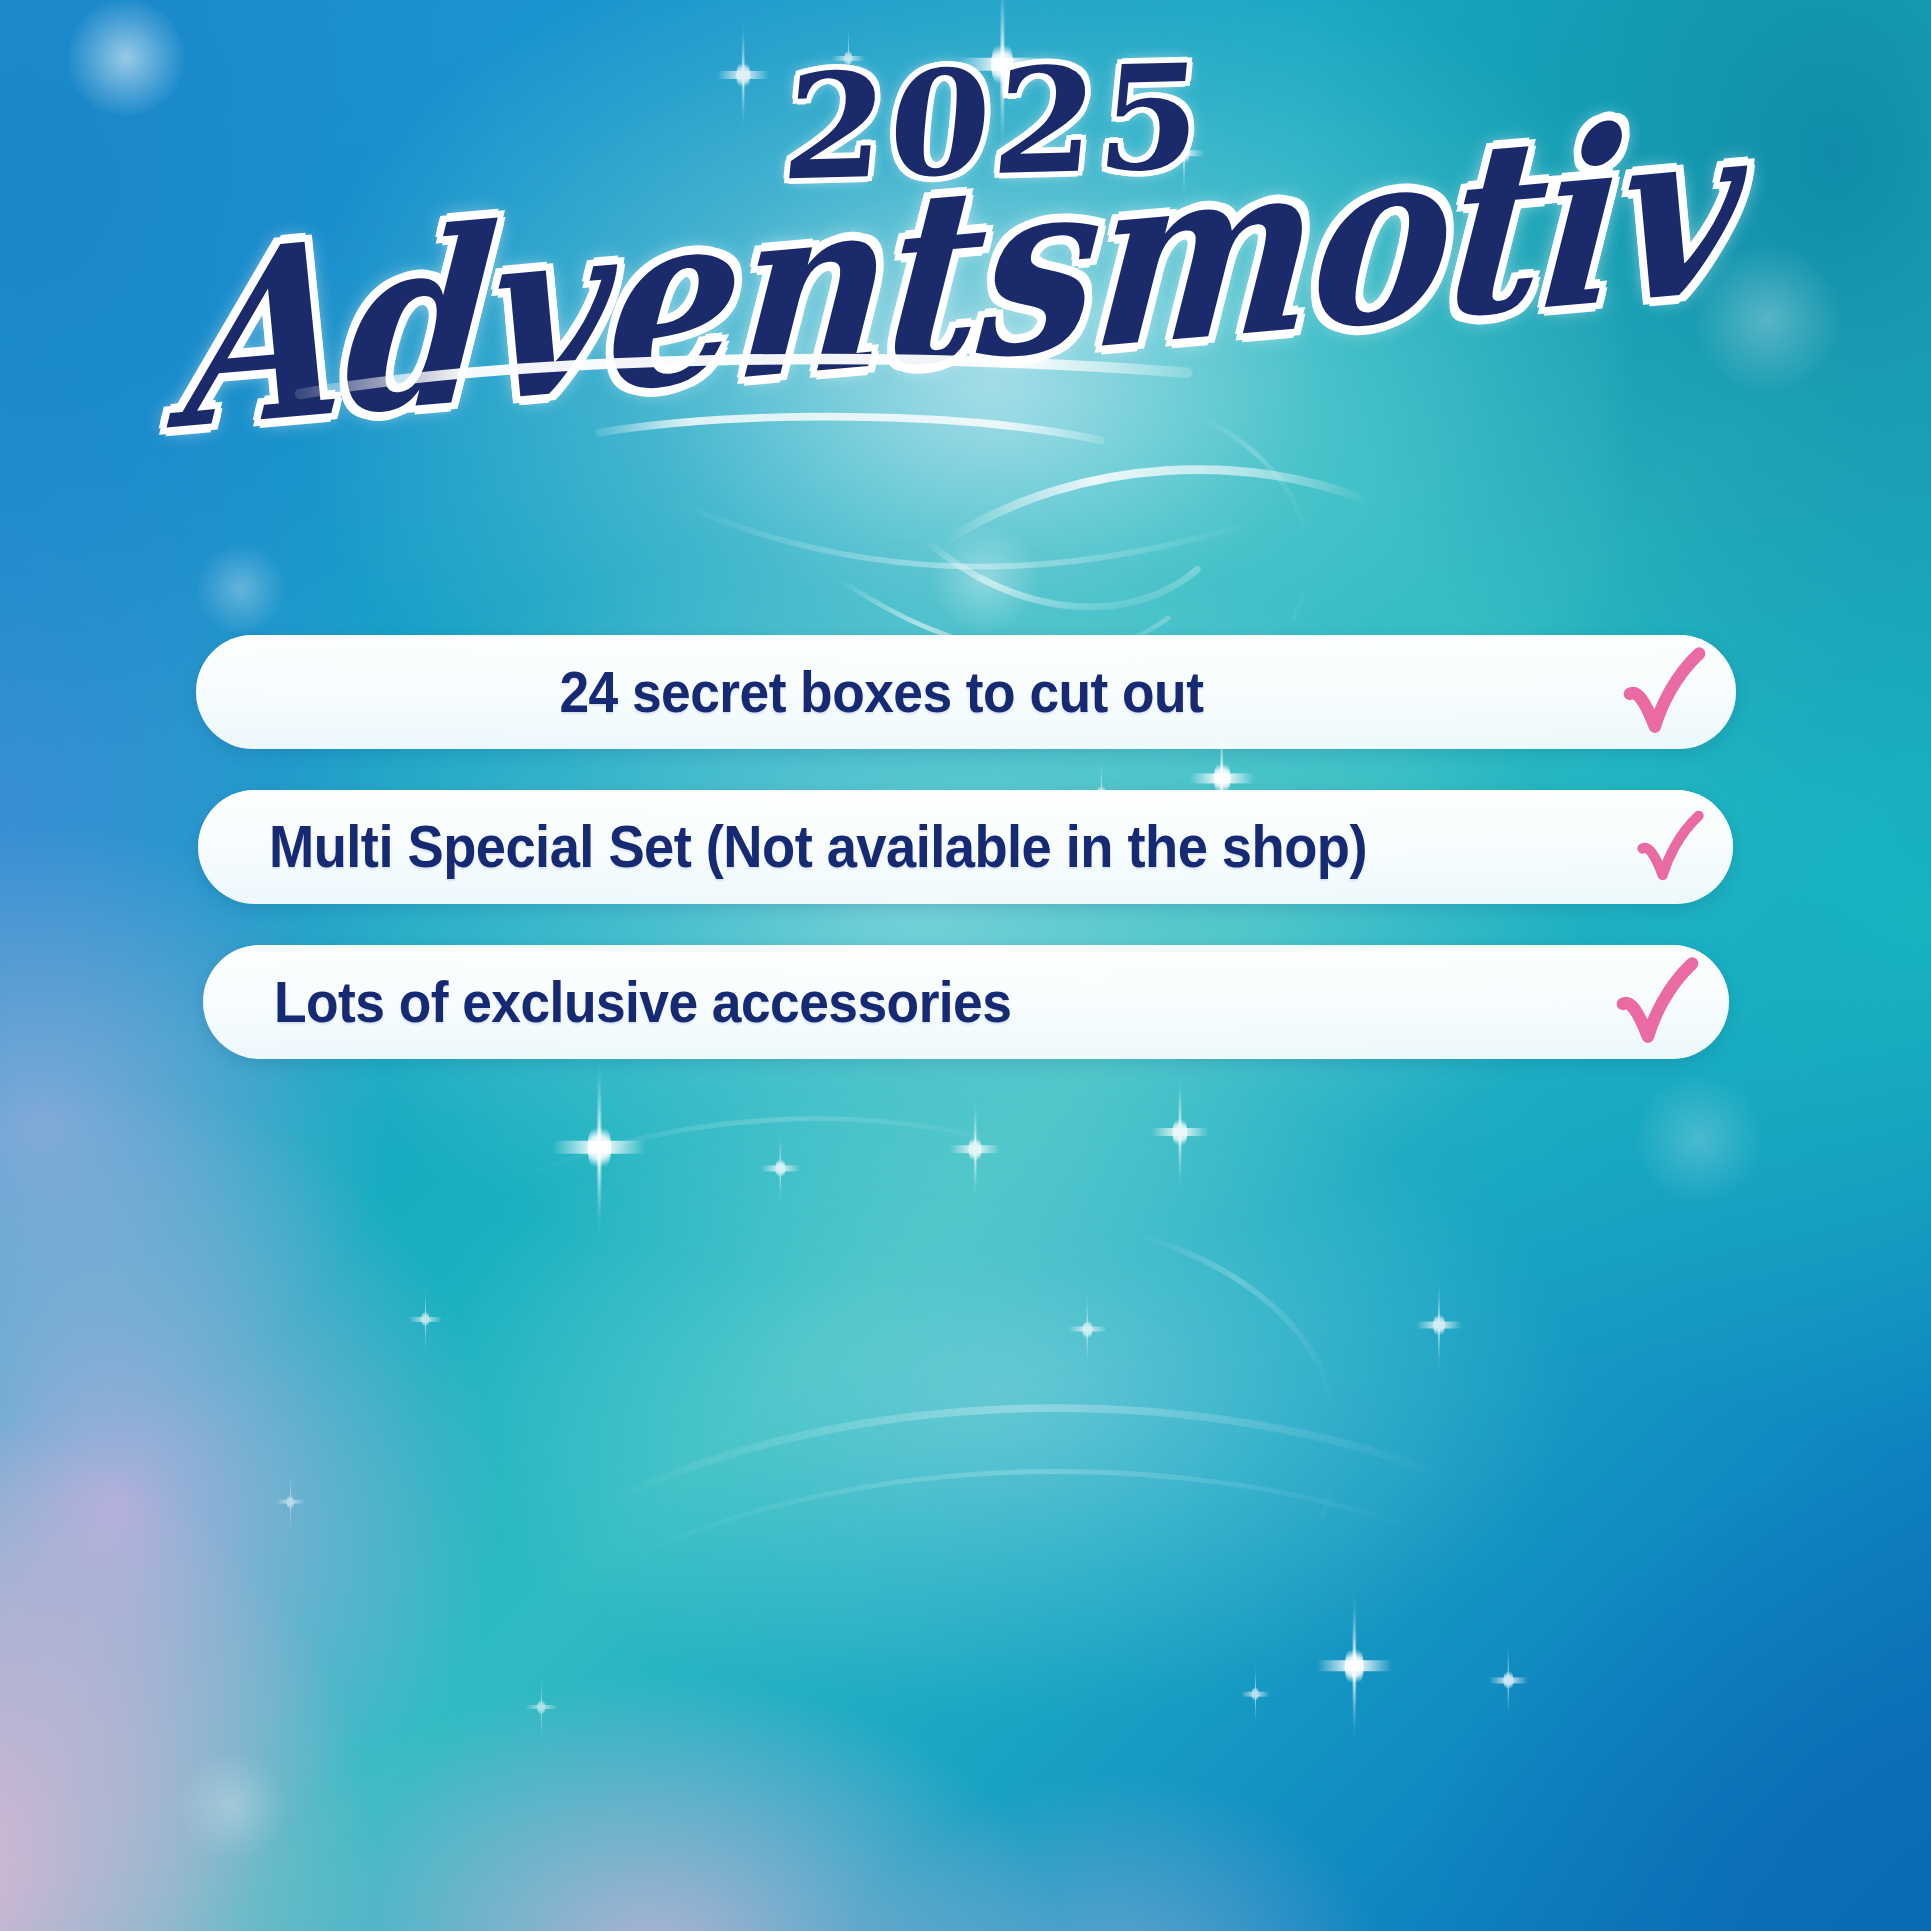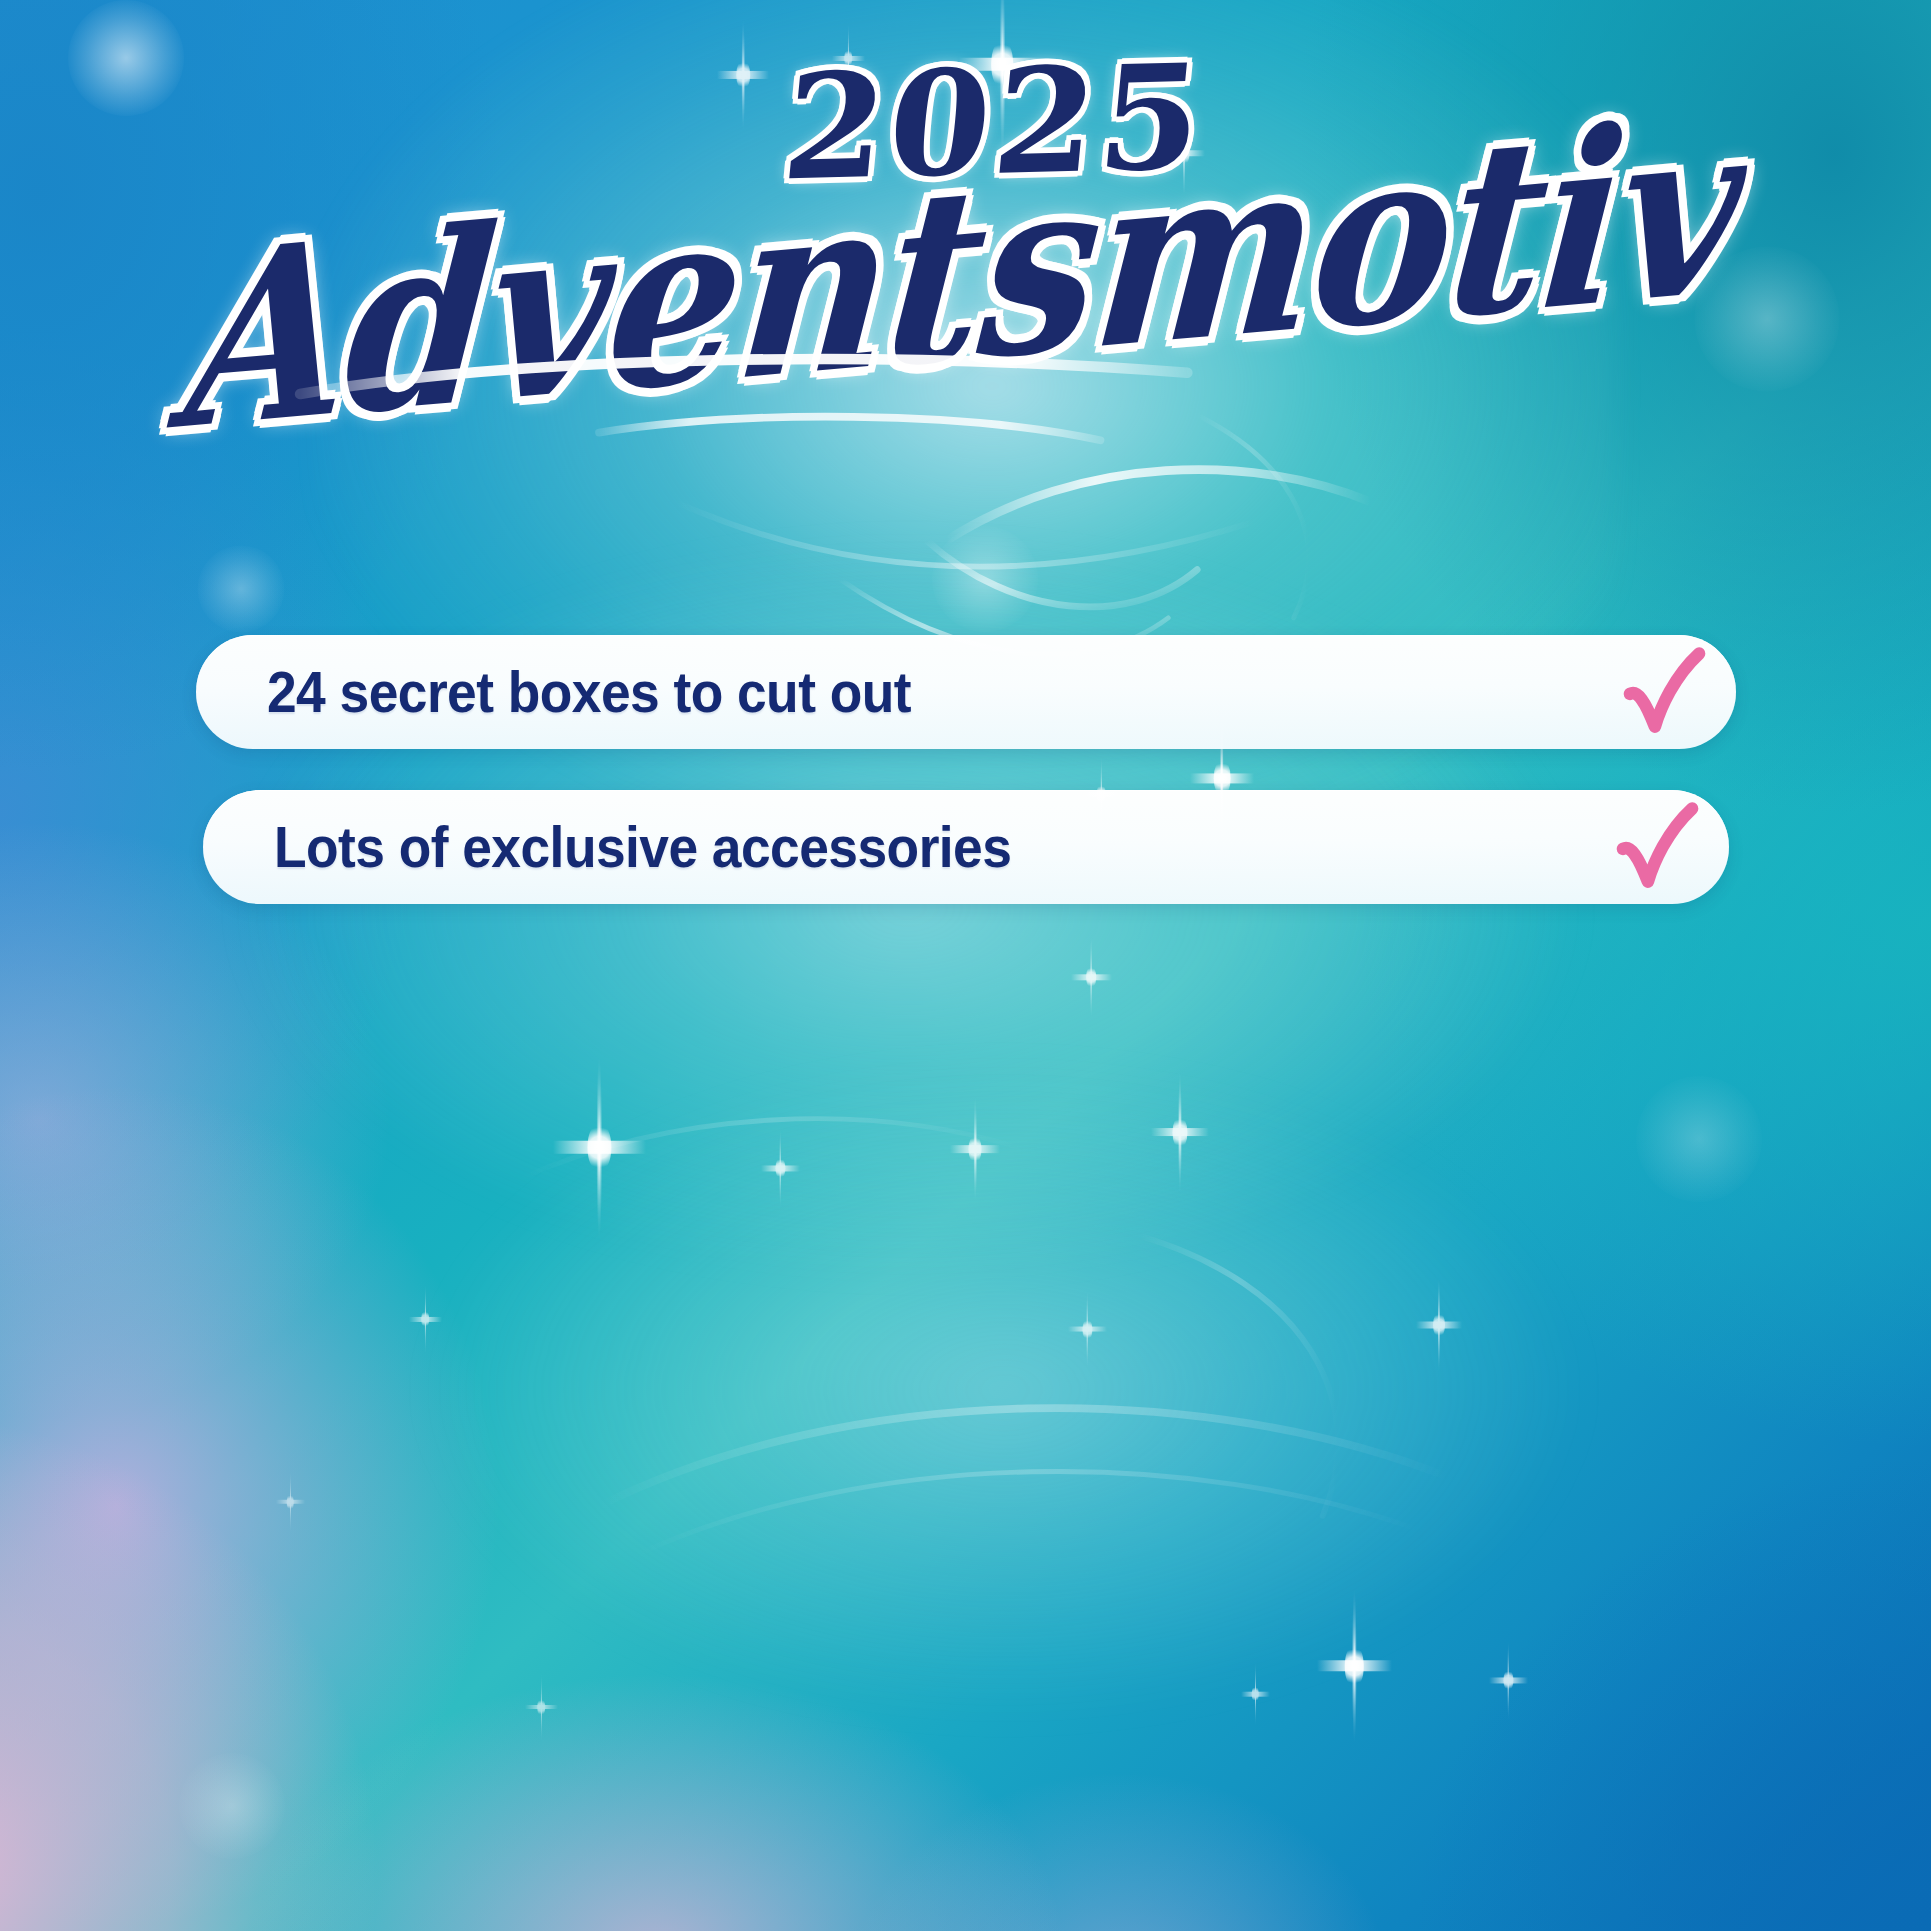--- a/index.html
+++ b/index.html
@@ -238,21 +238,21 @@
     text-shadow: 0 1.9px 1.9px rgba(30,60,130,0.13);
   }
   .check {
     flex: 0 0 auto;
     width: 93px;
     height: 100px;
     margin-left: 15.4px;
   }
 
   
-  .pill.w1 { width: 1540px; }
+  .pill.w1 { width: 1540px; text-align: center; }
   .pill.w2 { width: 1535px; }
   .pill.w3 { width: 1554px; }
   .pill.w4 { width: 1545px; }
   .pill.w5 { width: 1530px; }
   .pill.w6 { width: 1521px; }
   .pill.w7 { width: 1526px; }
 
   .pill.w2 .pill-label { font-size: 60px; transform: scaleX(0.905); }
   .pill.w3 .pill-label { font-size: 60px; transform: scaleX(0.905); }
   .pill.w5 .pill-label { font-size: 60px; transform: scaleX(0.915); }
@@ -437,20 +437,26 @@
 
   <div class="pills">
 
     <div class="pill w1">
       <span class="pill-label">24 secret boxes to cut out</span>
       <svg class="check" viewBox="0 0 96 104" xmlns="http://www.w3.org/2000/svg" aria-hidden="true">
         <path d="M12,54 C20,50 28,62 38,88 C44,68 58,36 84,12" stroke="#ea6aa4" stroke-width="13" fill="none" stroke-linecap="round" stroke-linejoin="round"></path>
       </svg>
     </div>
 
+    <div class="pill w2">
+      <span class="pill-label">Multi Special Set (Not available in the shop)</span>
+      <svg class="check" viewBox="0 0 96 104" xmlns="http://www.w3.org/2000/svg" aria-hidden="true">
+        <path d="M12,54 C20,50 28,62 38,88 C44,68 58,36 84,12" stroke="#ea6aa4" stroke-width="13" fill="none" stroke-linecap="round" stroke-linejoin="round"></path>
+      </svg>
+    </div>
 
 
 
 
 
     <div class="pill w7">
       <span class="pill-label">Lots of exclusive accessories</span>
       <svg class="check" viewBox="0 0 96 104" xmlns="http://www.w3.org/2000/svg" aria-hidden="true">
         <path d="M12,54 C20,50 28,62 38,88 C44,68 58,36 84,12" stroke="#ea6aa4" stroke-width="13" fill="none" stroke-linecap="round" stroke-linejoin="round"></path>
       </svg>

